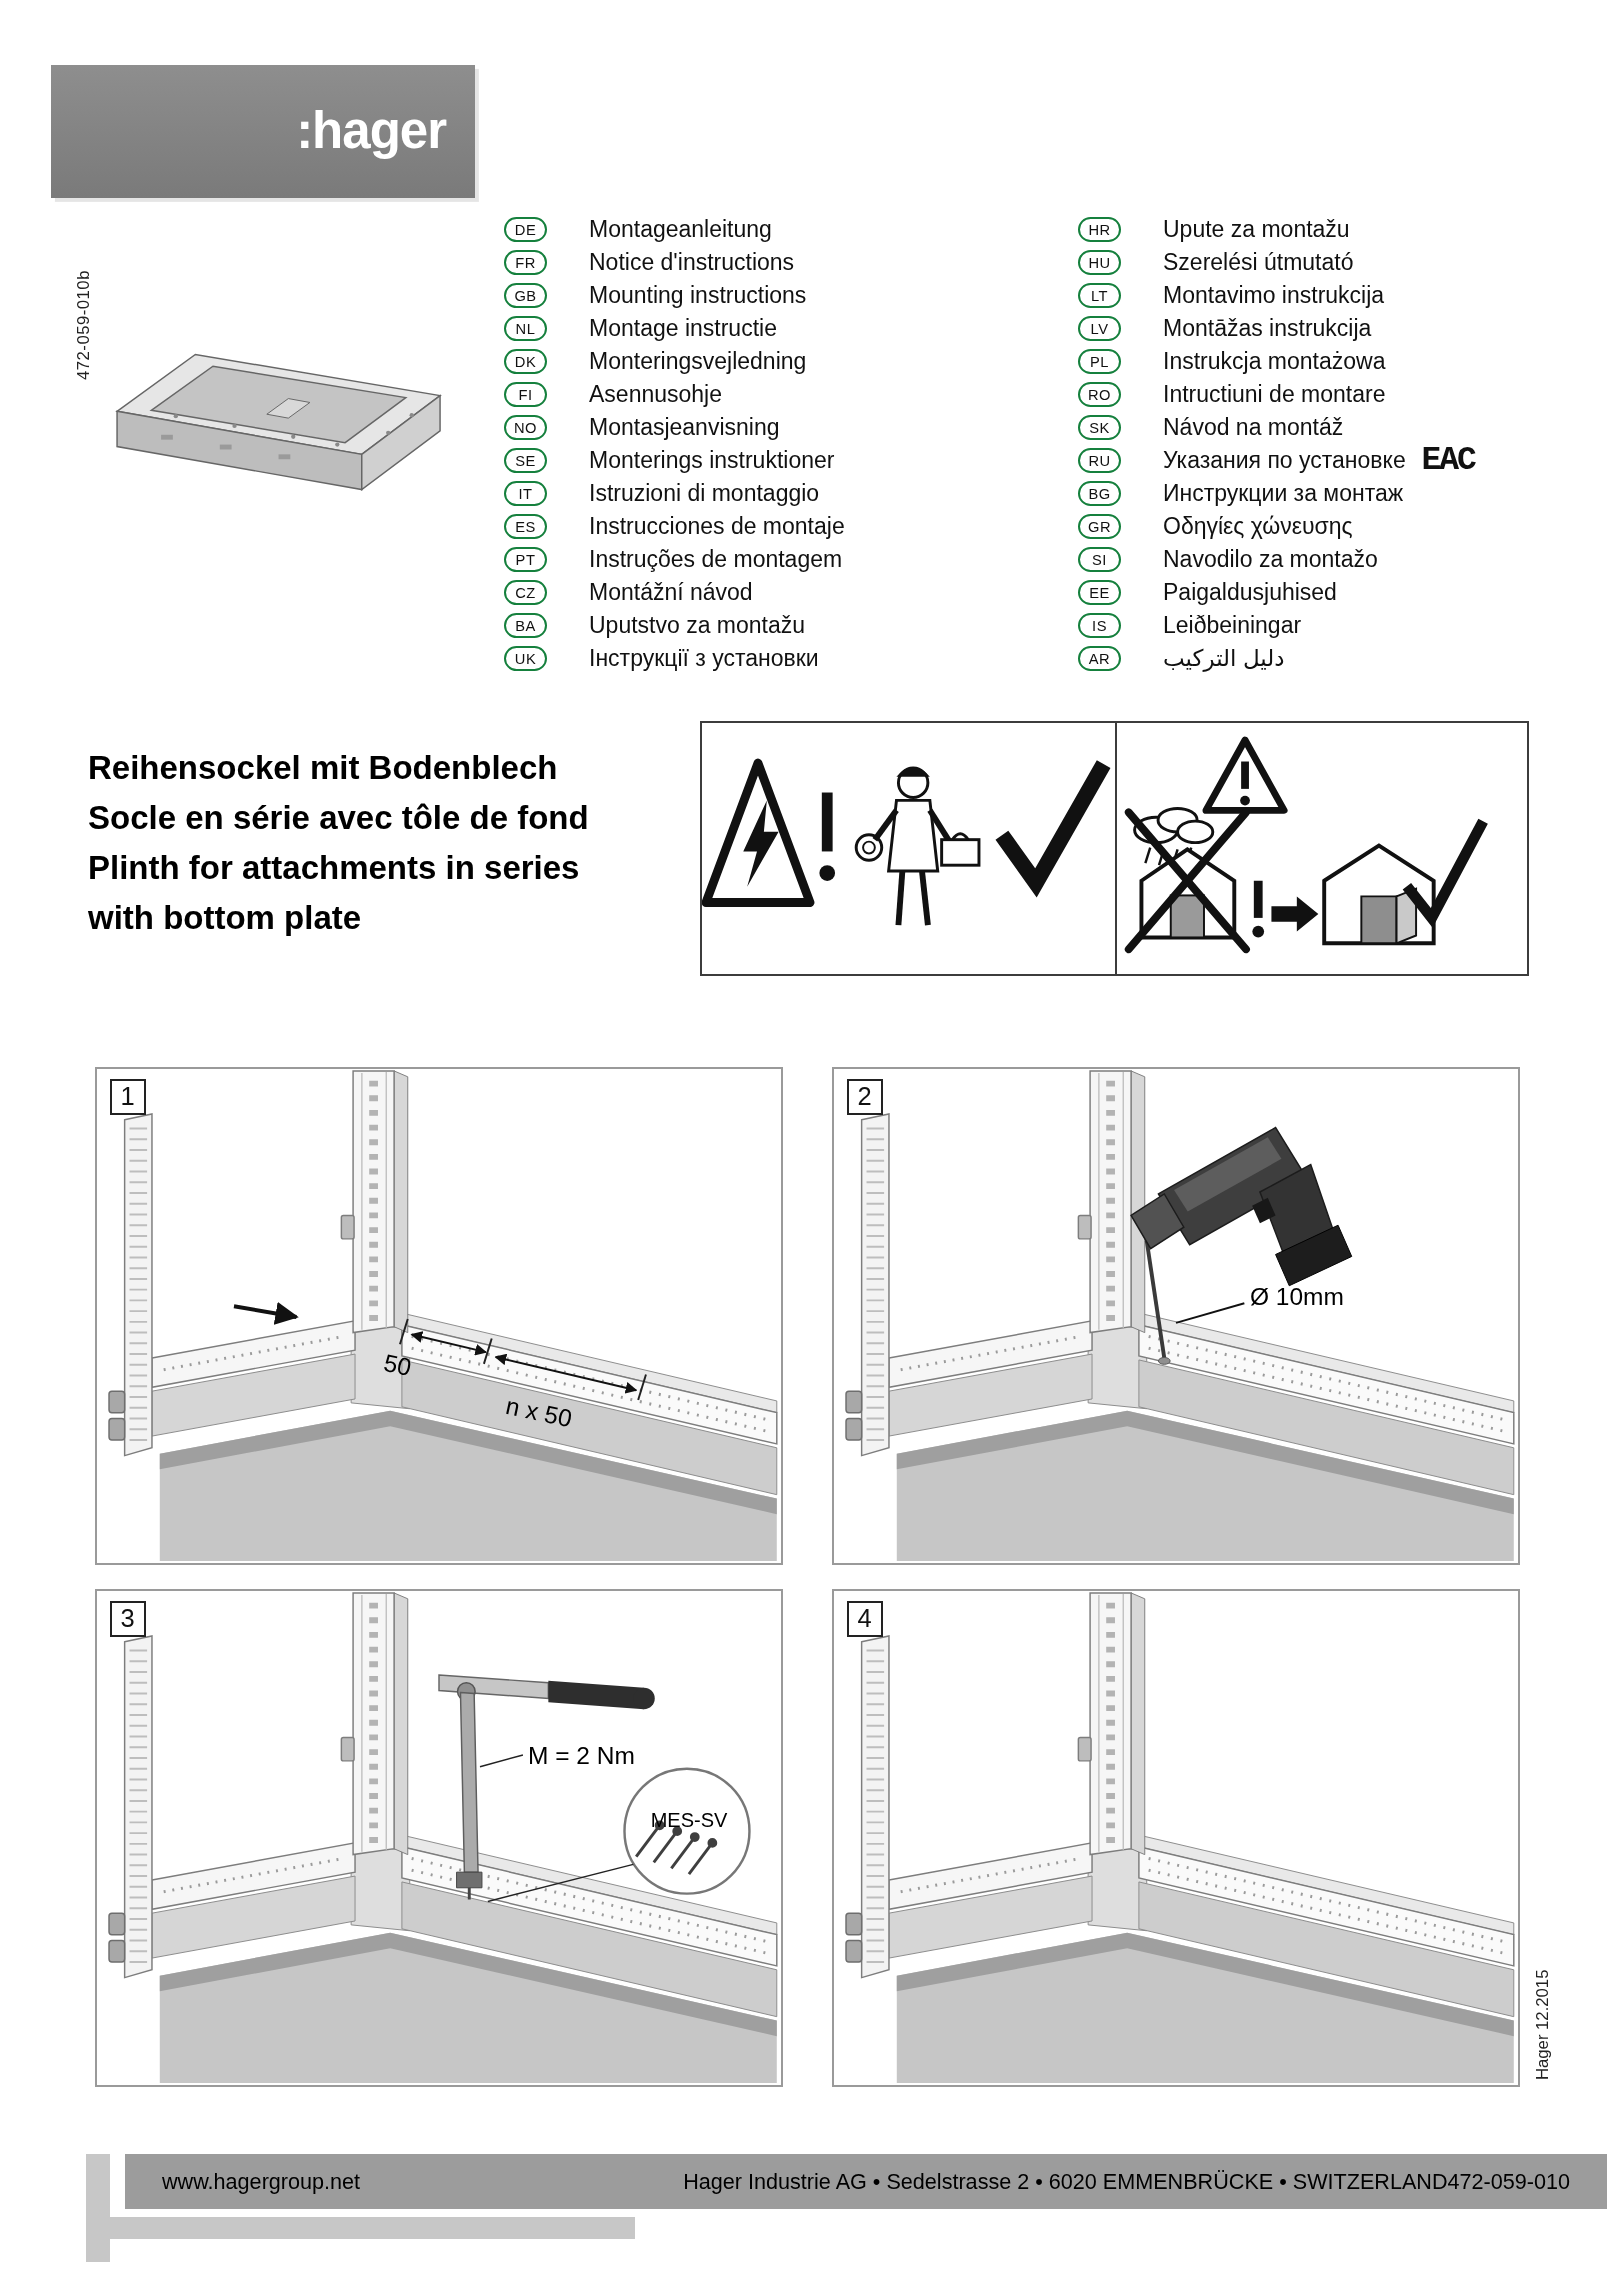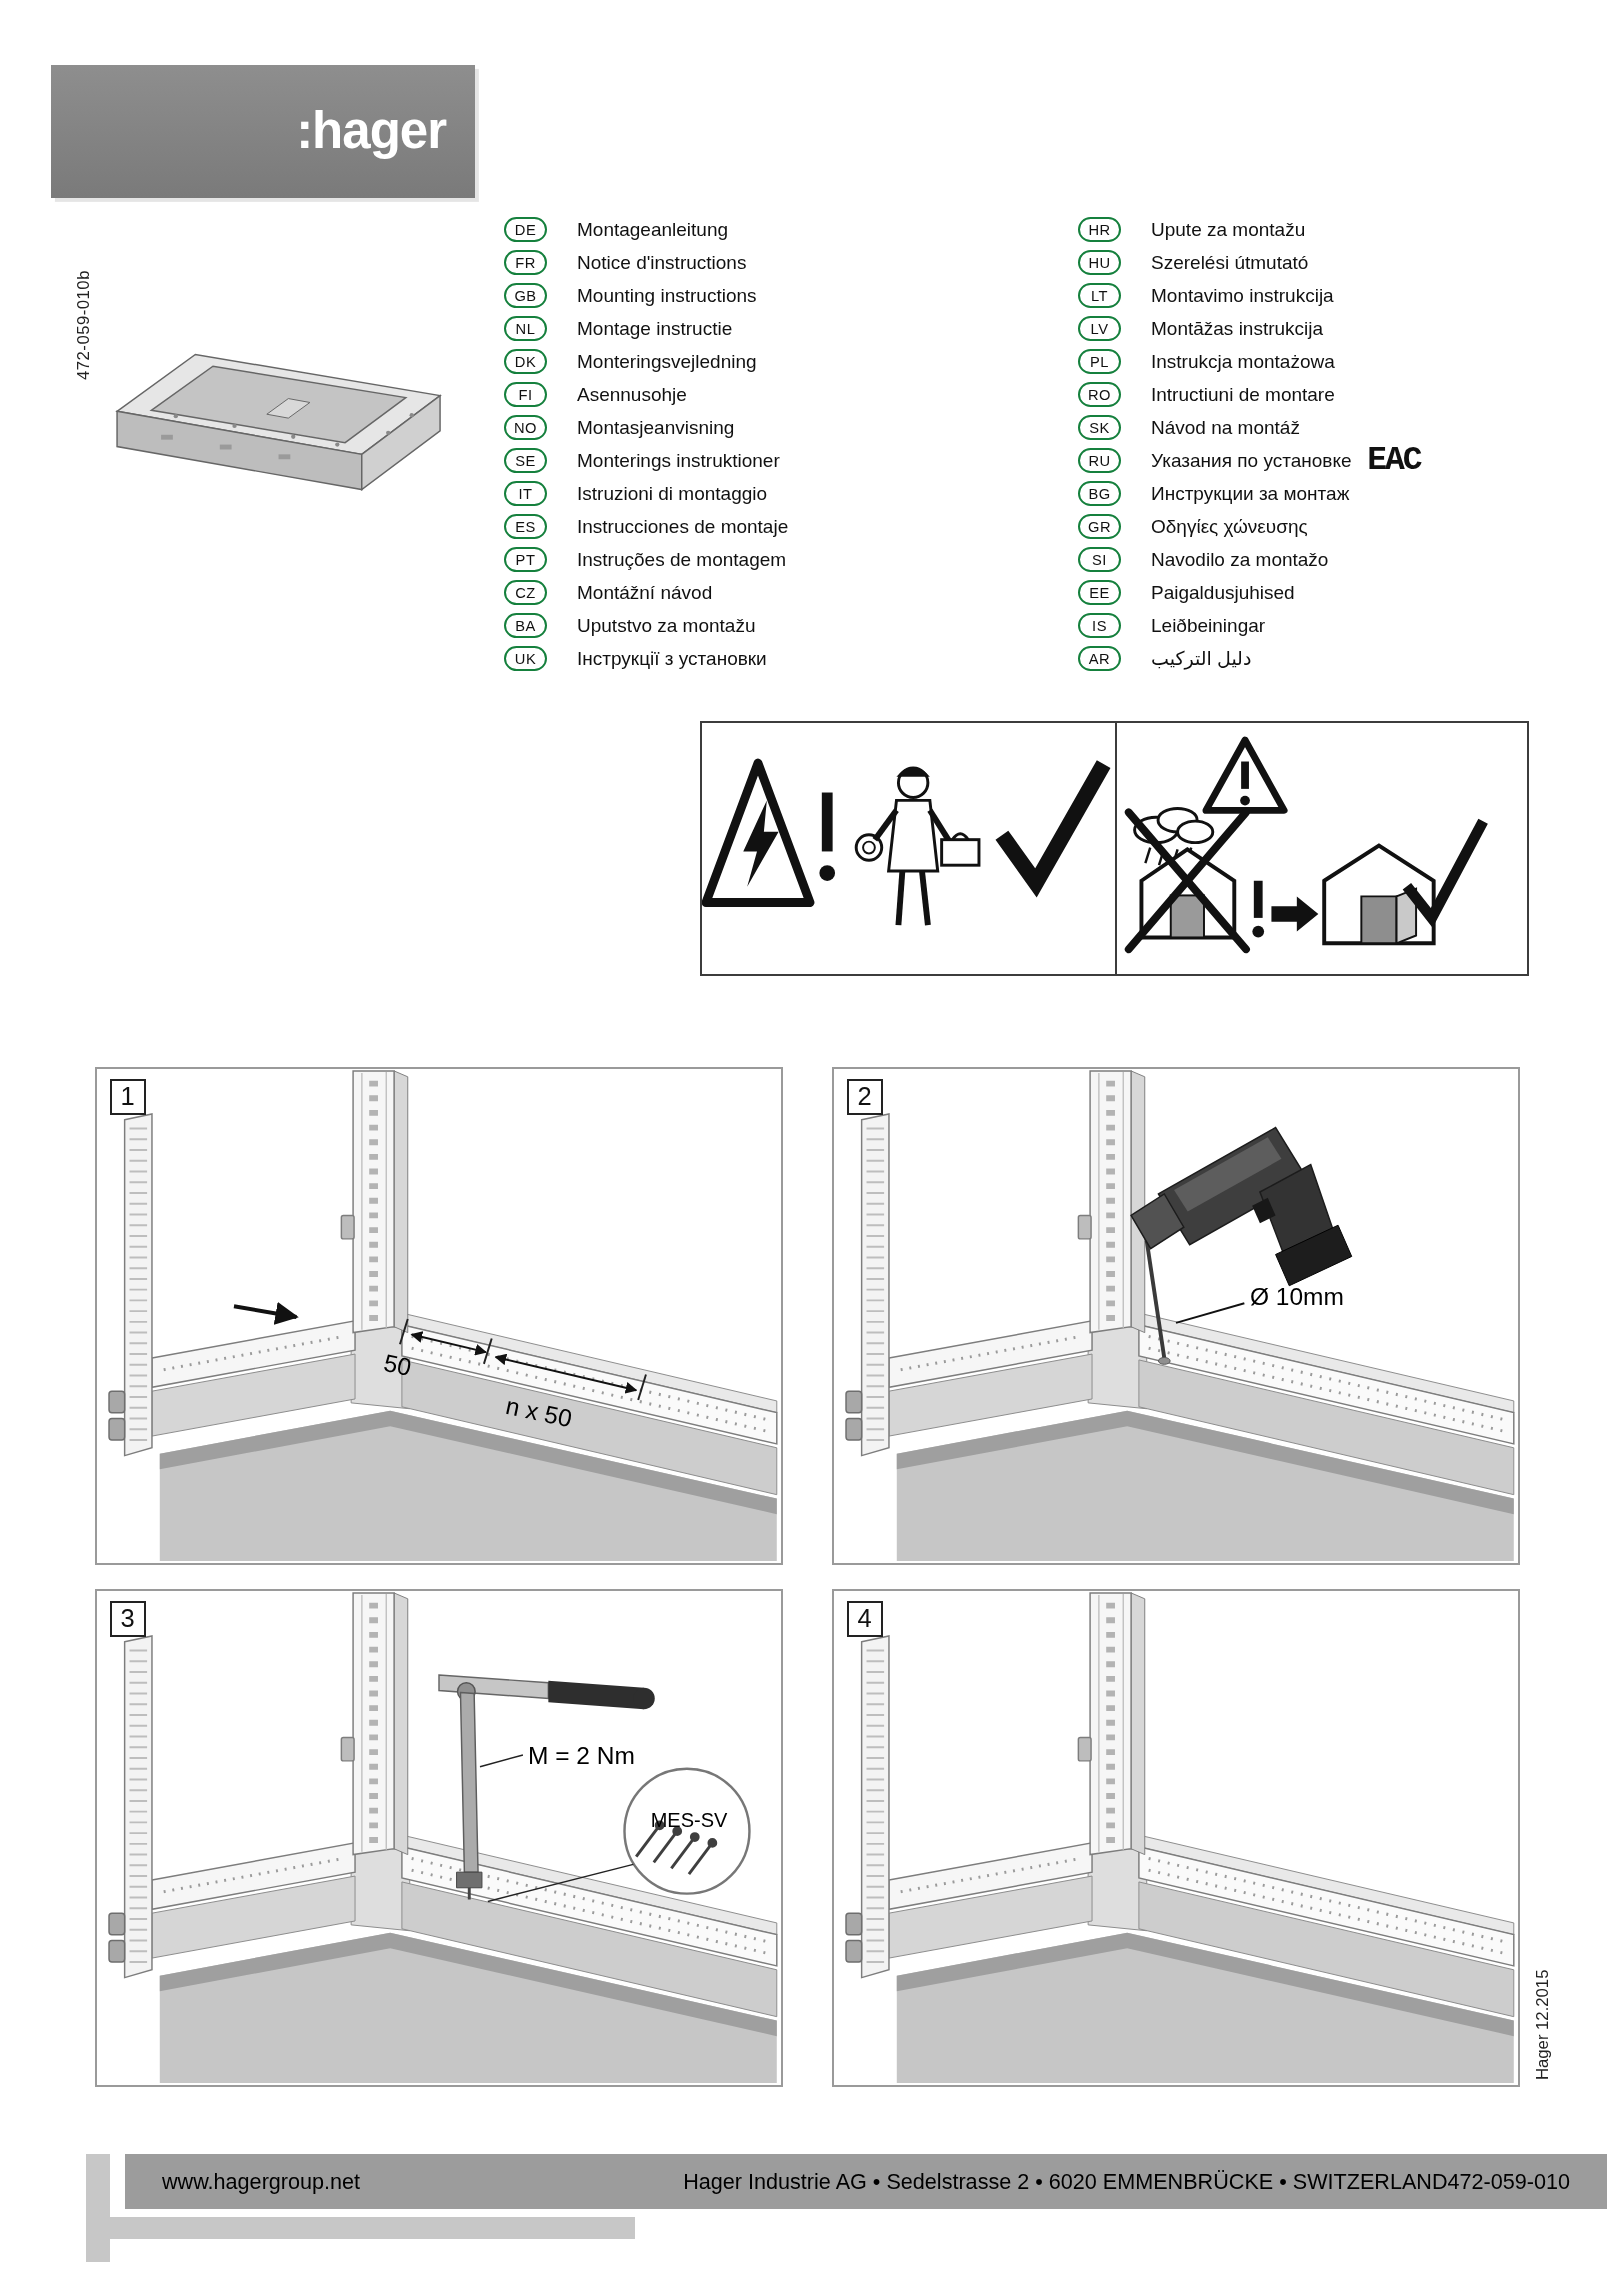--- a/index.html
+++ b/index.html
@@ -19,21 +19,21 @@
 
   .plinth-svg{position:absolute;left:102px;top:286px;width:359px;height:231px;}
 
   
   .lang-col{position:absolute;top:213px;}
   .lang-col.left{left:504px;}
   .lang-col.right{left:1078px;}
   .lang-row{display:flex;align-items:center;height:33px;}
   .lang-code{flex:0 0 43px;height:24.5px;box-sizing:border-box;border:2px solid #15803d;border-radius:12.7px;
              display:flex;align-items:center;justify-content:center;font-size:14.7px;letter-spacing:0.5px;}
-  .lang-label{margin-left:30px;font-size:19px;white-space:nowrap;}
+  .lang-label{margin-left:42px;font-size:23px;white-space:nowrap;}
   .eac{margin-left:15.7px;font-family:Liberation Mono, monospace;font-weight:bold;font-size:33px;letter-spacing:-2px;}
 
   
   .title{position:absolute;left:88px;top:743px;font-size:33px;font-weight:bold;line-height:50px;color:#000;}
 
   
   .safety{position:absolute;left:700px;top:721px;width:829px;height:255px;border:2.9px solid #3c3c3c;
           box-sizing:border-box;display:flex;background:#fff;}
   .safety svg{width:50%;height:100%;}
   .safety .right-svg{border-left:2.9px solid #3c3c3c;box-sizing:border-box;}
@@ -292,20 +292,26 @@
 
       </div>
 
       <div class="lang-row">
         <span class="lang-code">AR</span>
         <span class="lang-label">دليل التركيب</span>
 
       </div>
     </div>
 
+  <div class="title">
+    <div>Reihensockel mit Bodenblech</div>
+    <div>Socle en série avec tôle de fond</div>
+    <div>Plinth for attachments in series</div>
+    <div>with bottom plate</div>
+  </div>
 
   <div class="safety">
     <svg viewBox="0 0 420 254">
       <path d="M57 40 L110 182 H4 Z" fill="#fff" stroke="#111" stroke-width="9" stroke-linejoin="round"></path>
       <polygon points="66,78 42,130 56,130 46,166 78,110 63,110" fill="#111"></polygon>
       <g fill="#111">
         <rect x="122" y="70" width="11" height="60"></rect>
           <circle cx="127.5" cy="152" r="8"></circle>
       </g>
       <g>

